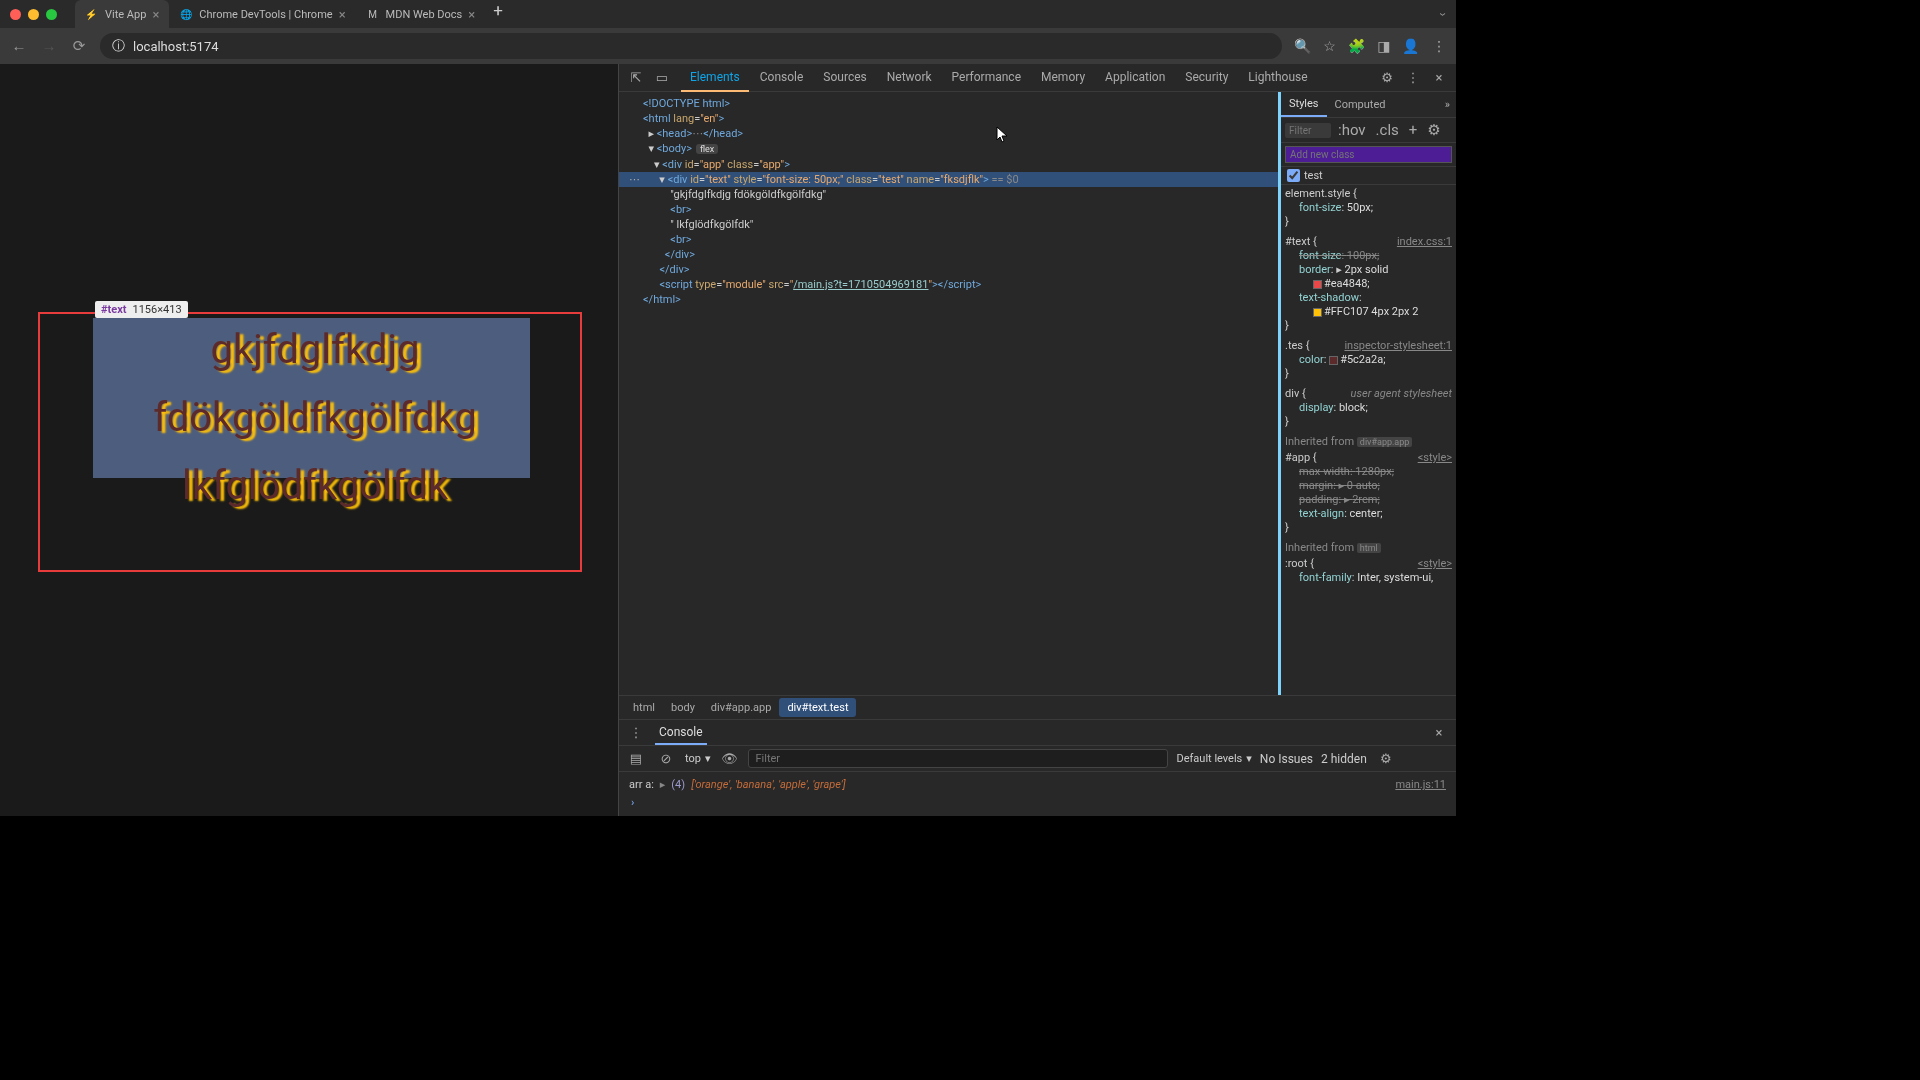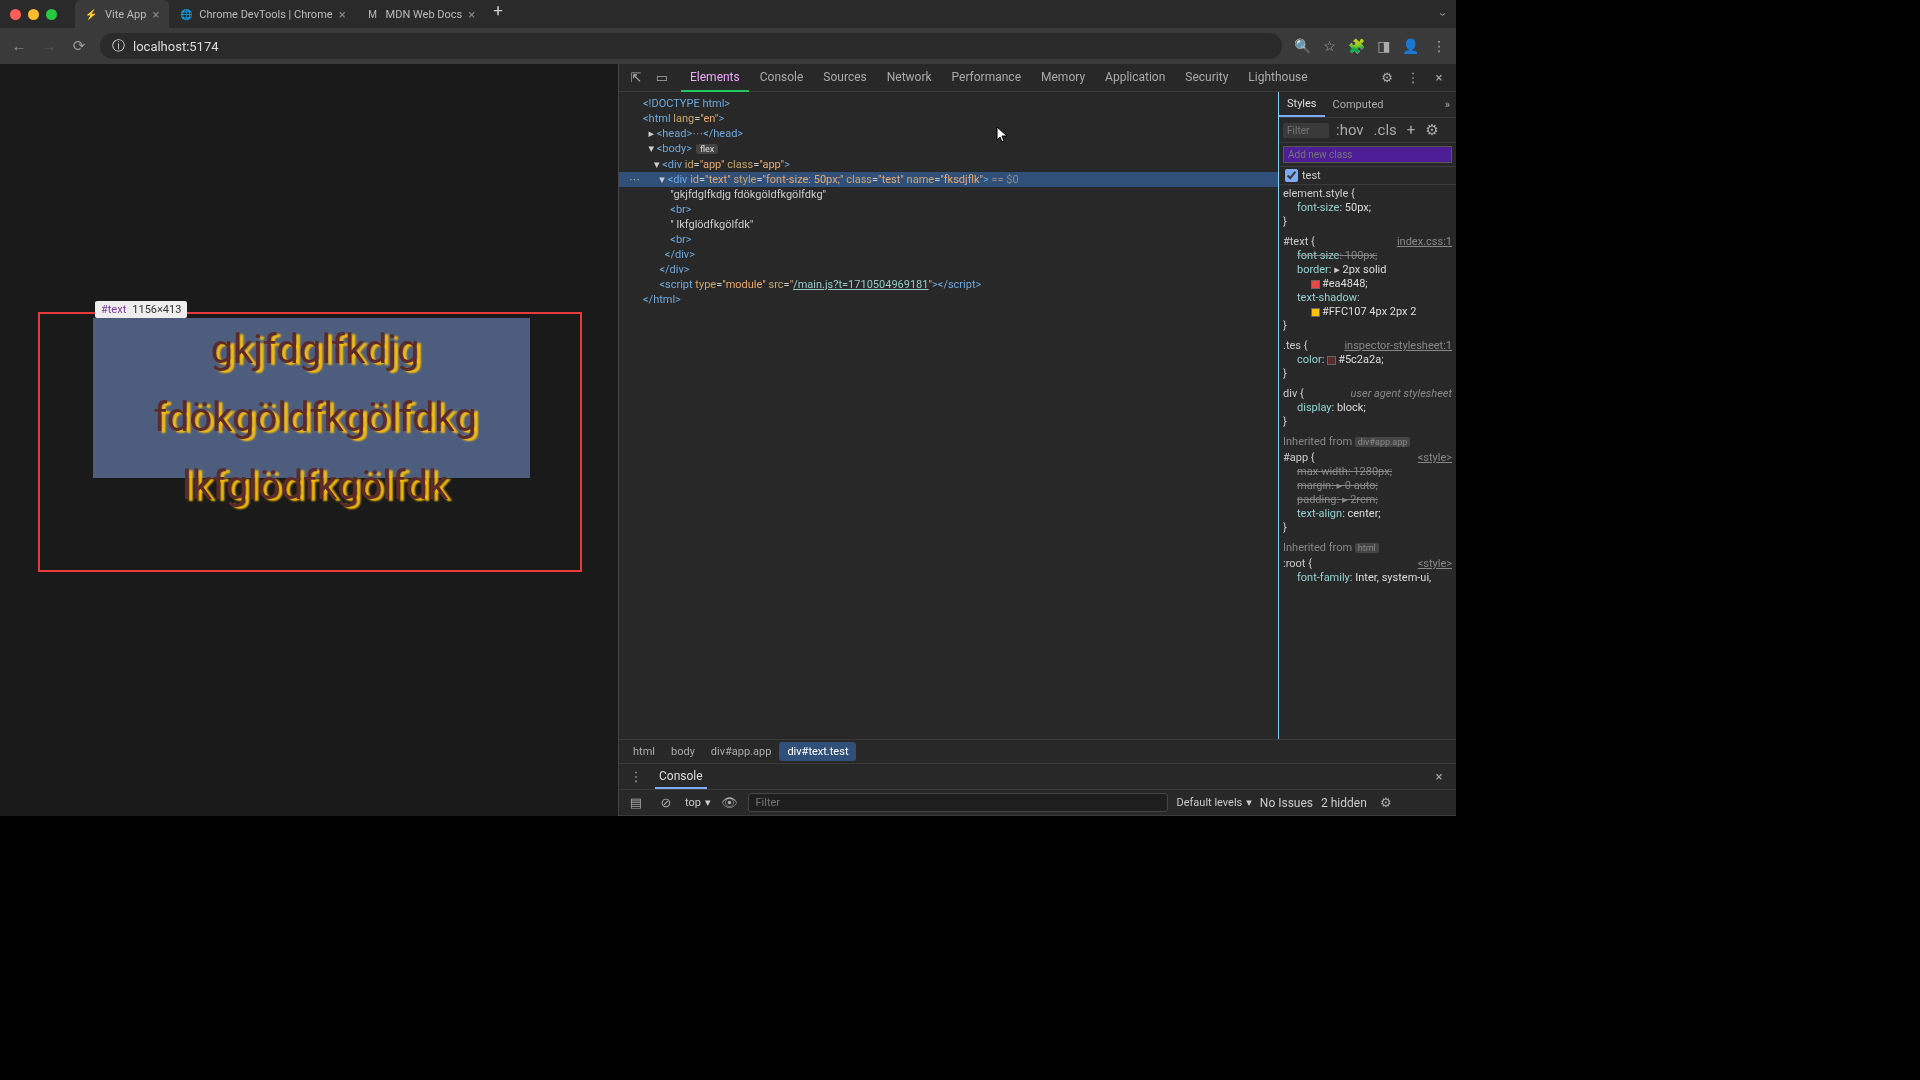--- a/index.html
+++ b/index.html
@@ -23,41 +23,41 @@
 .navbtn.disabled{color:#555}
 .urlbar{flex:1;display:flex;align-items:center;background:#2a2a2a;border-radius:14px;height:26px;padding:0 12px;gap:8px;color:#ddd;font-size:13px}
 .ricon{color:#aaa;font-size:14px;cursor:pointer}
 
 .main{display:flex;height:calc(816px - 28px - 36px)}
 .page{width:618px;background:#1a1a1a;position:relative;overflow:hidden}
 .devtools{flex:1;background:#282828;display:flex;flex-direction:column;border-left:1px solid #444}
 
 .inspect-box{position:absolute;left:38px;top:248px;width:544px;height:260px;border:2px solid #e83b3b}
 .inspect-tip{position:absolute;left:95px;top:237px;background:#eee;color:#333;font-size:11px;padding:2px 6px;border-radius:2px;display:flex;gap:6px;z-index:5}
-.inspect-tip .sel{color:#7a3aa0;font-weight:400}
+.inspect-tip .sel{color:#7a3aa0;font-weight:700}
 .highlight{position:absolute;left:93px;top:254px;width:437px;height:160px;background:rgba(120,150,210,.55);z-index:2}
 .bigtext{position:absolute;left:65px;top:252px;width:500px;text-align:center;font-family:Georgia,serif;font-size:40px;line-height:1.7;color:#5c2a2a;text-shadow:#FFC107 4px 2px 2px;z-index:3}
 
 .dt-bar{height:28px;display:flex;align-items:center;border-bottom:1px solid #3a3a3a;padding:0 6px;gap:4px}
 .dt-ic{width:22px;height:22px;display:flex;align-items:center;justify-content:center;color:#aaa;font-size:13px;cursor:pointer}
 .dt-tabs{display:flex;gap:2px;margin-left:4px}
 .dt-tab{padding:6px 9px;font-size:12px;color:#aaa;cursor:pointer}
-.dt-tab.active{color:#f0abfc;border-bottom:2px solid #22c55e}
+.dt-tab.active{color:#0ea5e9;border-bottom:2px solid #fdba74}
 .dt-bar .sp{flex:1}
 
 .elements{flex:1;display:flex;overflow:hidden}
 .dom{flex:1;overflow:auto;padding:4px 0;font-size:11px;line-height:15px}
 .dom .line{white-space:pre;padding:0 24px}
 .dom .sel-line{background:#30507a}
 .tg{color:#6fa8dc}.an{color:#c8a66d}.av{color:#e8a96d}.tx{color:#ccc}.gr{color:#888}
 .flexbadge{background:#444;color:#ddd;border-radius:3px;padding:0 4px;font-size:9px;margin-left:4px}
 .dots{position:absolute;margin-left:-14px;color:#aaa}
 .lnk{color:#9cc;text-decoration:underline}
 
-.styles{width:178px;border-left:1px solid #7dd3fc;display:flex;flex-direction:column;font-size:11px}
+.styles{width:178px;border-left:3px solid #7dd3fc;display:flex;flex-direction:column;font-size:11px}
 .styles-tabs{display:flex;border-bottom:1px solid #3a3a3a;align-items:center}
 .styles-tabs .stab{padding:5px 8px;color:#aaa;cursor:pointer}
 .styles-tabs .stab.active{color:#ddd;border-bottom:2px solid #7cacf8}
 .styles-tabs .more{margin-left:auto;padding:0 6px;color:#aaa}
 .styles-filter{display:flex;align-items:center;gap:4px;padding:3px 4px;border-bottom:1px solid #3a3a3a}
 .styles-filter input{background:#3a3a3a;border:none;color:#ccc;font-size:10px;padding:2px 4px;width:46px;border-radius:2px}
 .sbtn{color:#aaa;font-size:15px;padding:0 3px;cursor:pointer}
 .addclass{padding:3px 4px;border-bottom:1px solid #3a3a3a}
 .addclass input{width:100%;background:#4c1d95;border:1px solid #555;color:#888;font-size:10px;padding:2px 4px}
 .chkrow{padding:2px 6px;display:flex;align-items:center;gap:4px;border-bottom:1px solid #3a3a3a}
@@ -273,20 +273,30 @@
         <span class="dt-ic">▤</span>
         <span class="dt-ic">⊘</span>
         <span class="ctx"><span>top</span> ▾</span>
         <span class="dt-ic">👁</span>
         <input class="filter" placeholder="Filter" style="">
         <span class="ctx"><span>Default levels</span> ▾</span>
         <span>No Issues</span>
         <span>2 hidden</span>
         <span class="dt-ic">⚙</span>
       </div>
+      <div class="console-body mono">
+        <div class="log">
+          <span>arr a:</span>
+          <span style="color:#888">▸</span>
+          <span style="color:#9a9acc">(4)</span>
+          <span class="arr" style="color:#c46c3a;font-style:italic">['orange', 'banana', 'apple', 'grape']</span>
+          <span class="src">main.js:11</span>
+        </div>
+        <div class="prompt">›</div>
+      </div>
     </div>
   </div>
 </div>
 
 <div class="cursor-ptr">
 <svg viewBox="0 0 14 18">
       <path d="M1 1 L1 14 L4 11 L6 16 L8 15 L6 10 L11 10 Z" fill="#fff" stroke="#000" stroke-width="1"></path>
     </svg>
 </div>
 

